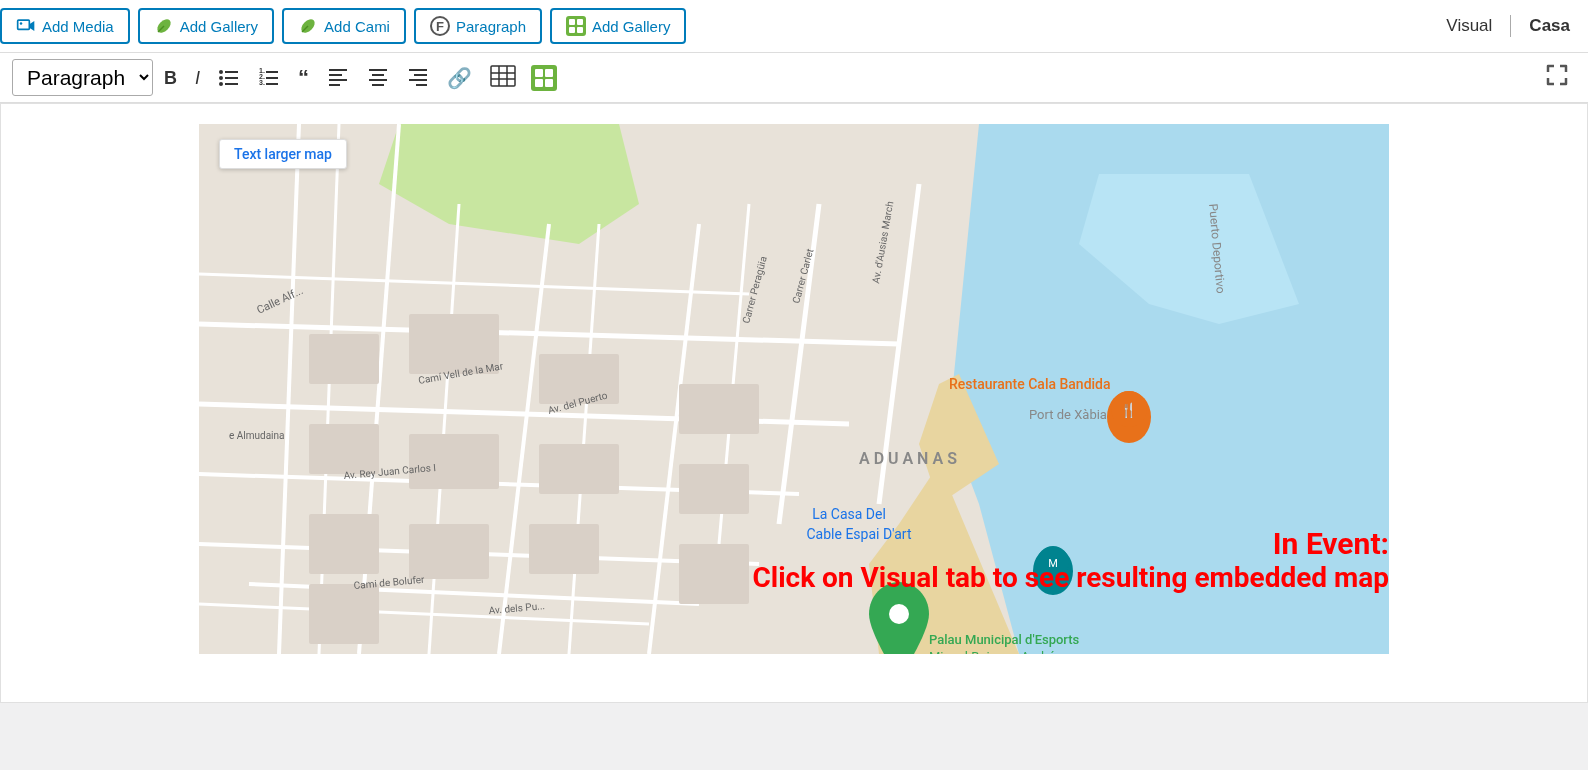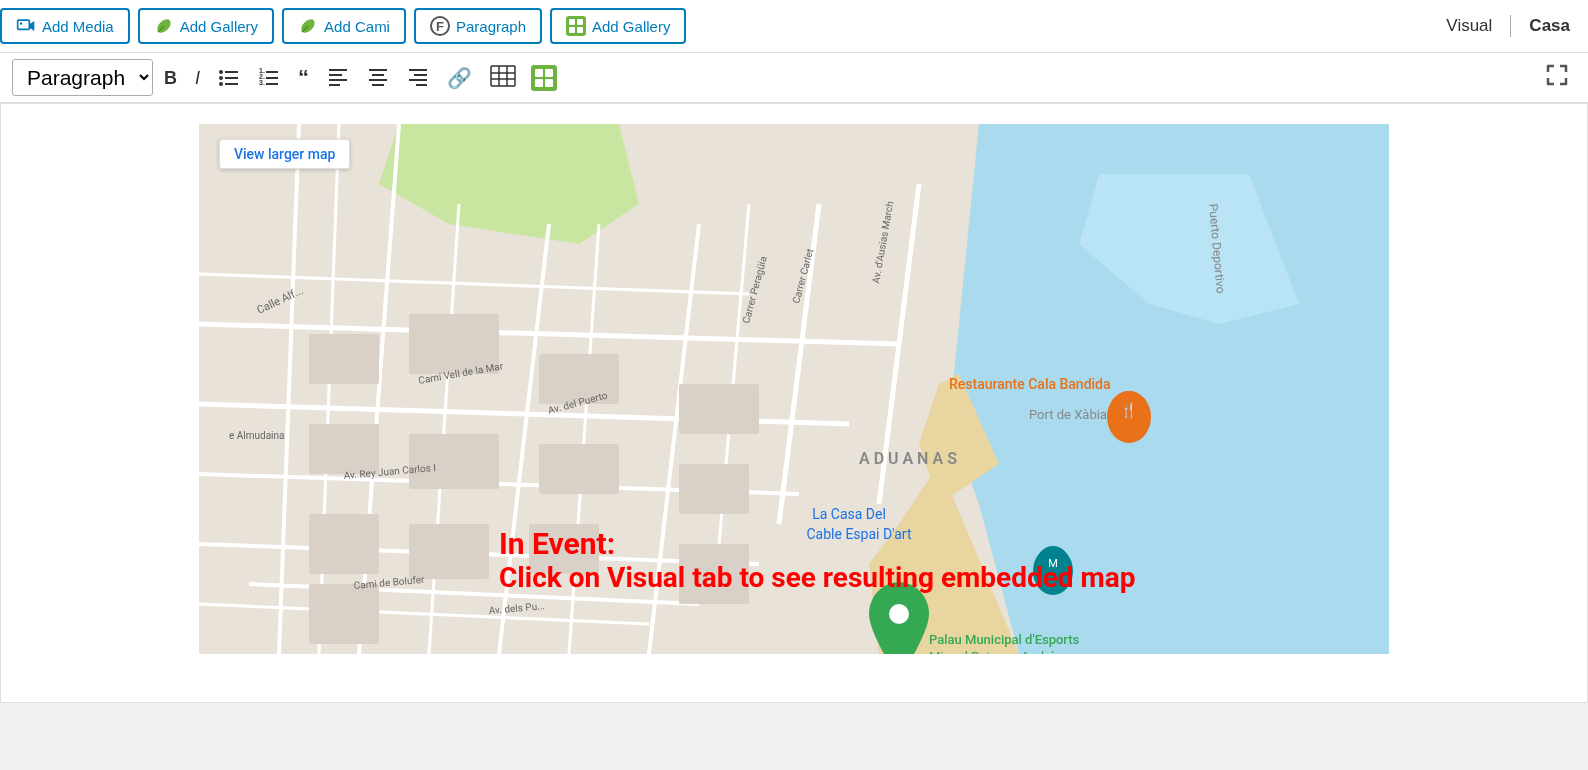--- a/index.html
+++ b/index.html
@@ -146,21 +146,21 @@
       z-index: 10;
       box-shadow: 0 1px 4px rgba(0,0,0,0.2);
       text-decoration: none;
     }
 
     .map-overlay-text {
       position: absolute;
       bottom: 60px;
       right: 0;
       left: 300px;
-      text-align: left;
+      text-align: right;
       pointer-events: none;
     }
 
     .map-overlay-line1 {
       font-size: 30px;
       font-weight: 700;
       color: red;
       display: block;
     }
 
@@ -462,21 +462,21 @@
 
       <rect x="290" y="742" width="72" height="26" fill="#f5c518" rx="2"></rect>
       <text x="326" y="760" font-size="12" fill="#333" font-weight="600" text-anchor="middle">CV-734</text>
 
       <path d="M400,780 C400,780 380,750 380,735 C380,723 389,714 400,714 C411,714 420,723 420,735 C420,750 400,780 400,780Z" fill="#1a73e8"></path>
 
     </svg>
 
     
     <a class="view-larger-map" href="#">
-      <span>View larger map</span>
+      <span>Text larger map</span>
     </a>
 
     
     <div class="map-overlay-text">
       <span class="map-overlay-line1">In Event:</span>
       <span class="map-overlay-line2">Click on Visual tab to see resulting embedded map</span>
     </div>
   </div>
 </div>
 

